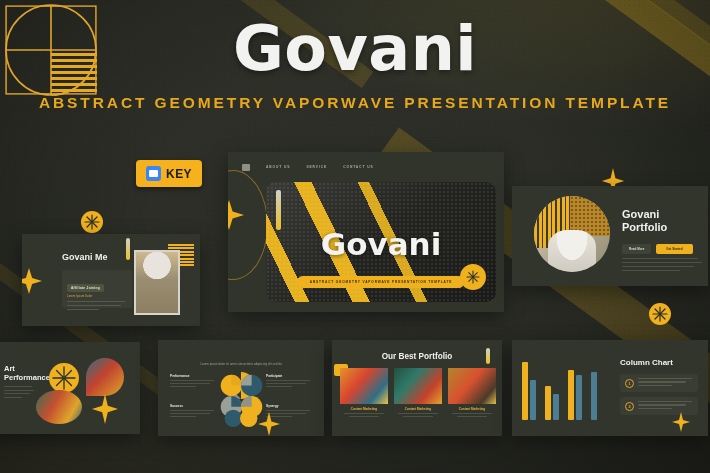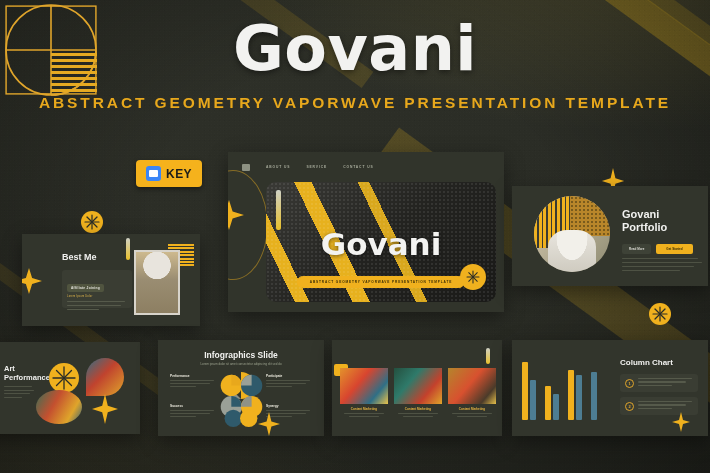--- a/index.html
+++ b/index.html
@@ -299,21 +299,21 @@
   <circle cx="12" cy="12" r="11" fill="#f0b11e"></circle>
   <g stroke="#2b2d26" stroke-width="1.2" stroke-linecap="round">
     <line x1="12" y1="5" x2="12" y2="19"></line>
       <line x1="5" y1="12" x2="19" y2="12"></line>
     <line x1="7" y1="7" x2="17" y2="17"></line>
       <line x1="17" y1="7" x2="7" y2="17"></line>
   </g>
 </svg>
 <div class="slide" id="slideAbout">
   <div class="dia"></div>
-  <div class="h">Best Me</div>
+  <div class="h">Govani Me</div>
   <div class="card">
     <span class="t">Affiliate Joining</span>
     <div class="s">Lorem Ipsum Dolor</div>
     <div class="ln w1"></div>
     <div class="ln w2"></div>
     <div class="ln w3"></div>
   </div>
   <div class="vbar"></div>
   <div class="stripes"></div>
   <div class="port">
@@ -376,21 +376,20 @@
     </g>
   </svg>
   <div class="blob1"></div>
   <div class="blob2"></div>
   <svg class="star4" viewBox="0 0 26 30">
     <path d="M13 0 L15.8 11.8 L26 15 L15.8 18.2 L13 30 L10.2 18.2 L0 15 L10.2 11.8 Z" fill="#f0b11e"></path>
   </svg>
 </div>
 
 <div class="slide" id="slideInfo">
-  <div class="h">Infographics Slide</div>
   <div class="sh">Lorem ipsum dolor sit amet consectetur adipiscing elit sed do</div>
   <svg class="petals" viewBox="0 0 60 60">
     <path d="M30 2 A14 14 0 0 1 30 30 L30 2 Z" fill="#f0b11e"></path>
     <path d="M16 16 A14 14 0 0 0 30 30 L16 16 Z" fill="#8f9287"></path>
     <circle cx="20" cy="16" r="11" fill="#f0b11e"></circle>
     <path d="M20 5 A11 11 0 0 1 31 16 L20 16 Z" fill="#e8a81c"></path>
     <circle cx="41" cy="16" r="11" fill="#2f5a6b"></circle>
     <path d="M41 5 A11 11 0 0 0 30 16 L41 16 Z" fill="#9aa097"></path>
     <circle cx="20" cy="38" r="11" fill="#9aa097"></circle>
     <path d="M20 27 A11 11 0 0 1 31 38 L20 38 Z" fill="#2f5a6b"></path>
@@ -422,20 +421,21 @@
     <div class="l" style="width:44px"></div>
     <div class="l" style="width:40px"></div>
     <div class="l" style="width:26px"></div>
   </div>
 </div>
 <svg class="starD" viewBox="0 0 22 24">
   <path d="M11 0 L13.4 9.6 L22 12 L13.4 14.4 L11 24 L8.6 14.4 L0 12 L8.6 9.6 Z" fill="#f0b11e"></path>
 </svg>
 
 <div class="slide" id="slidePort">
+  <div class="h">Our Best Portfolio</div>
   <div class="tag"></div>
   <div class="vbar"></div>
   <div class="cards">
     <div class="c">
       <div class="im i1"></div>
       <div class="t">Content Marketing</div>
       <div class="l a"></div>
       <div class="l b"></div>
     </div>
     <div class="c">

